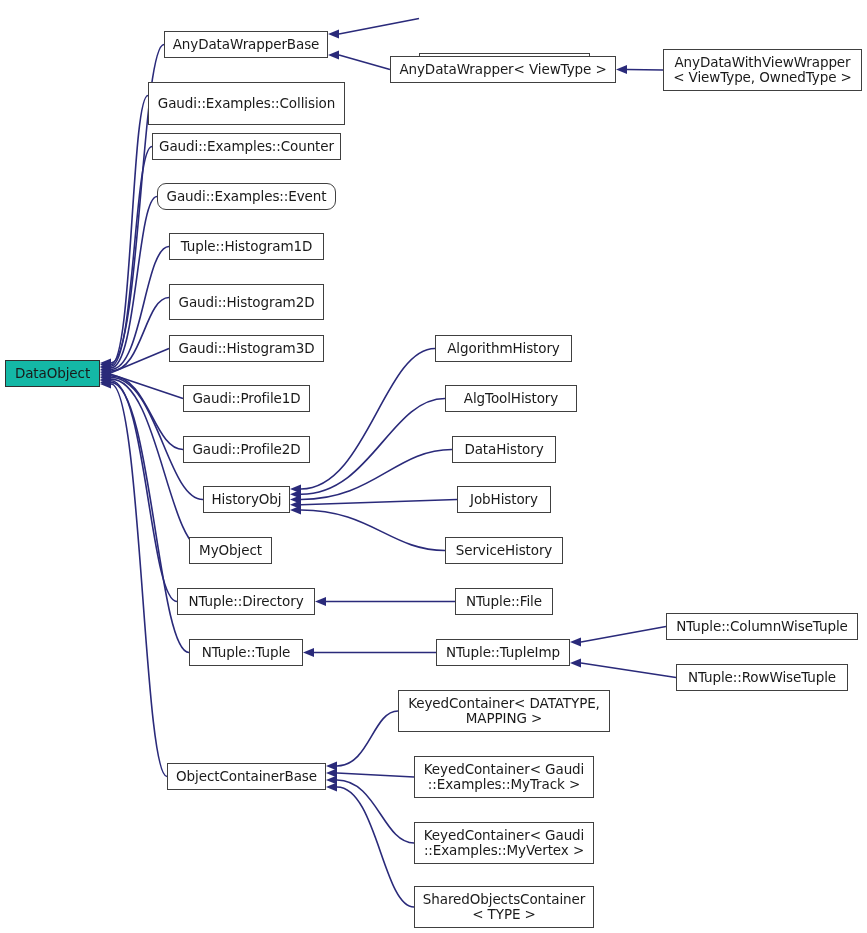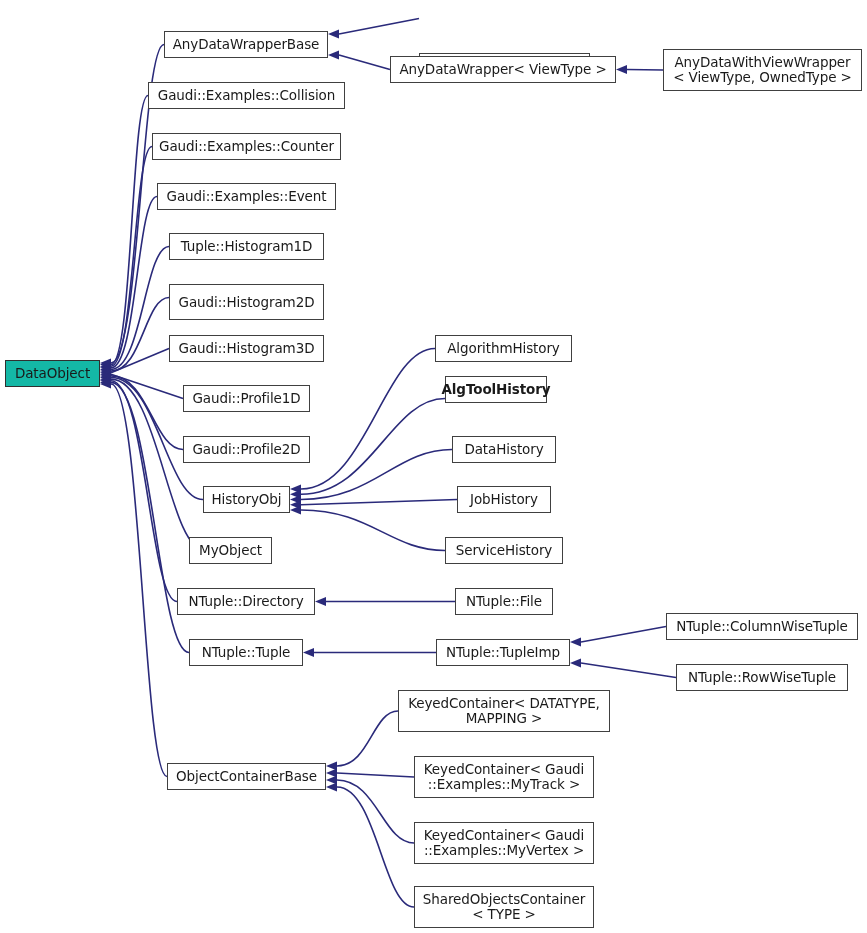--- a/index.html
+++ b/index.html
@@ -174,31 +174,31 @@
         <polygon points="326,787 337,782.5 337,791.5" fill="#2a2a7a"></polygon>
       </g>
     </svg>
   <div id="node-layer">
       <div class="node root" style="left: 5px; top: 360px; width: 95px; height: 27px;">DataObject</div>
       <div class="node" style="left: 164px; top: 31px; width: 164px; height: 27px;">AnyDataWrapperBase</div>
       <div class="node" style="left: 419px; top: 5px; width: 171px; height: 27px; margin-top: 48px;">AnyDataWrapper&lt; T &gt;</div>
       <div class="node" style="left: 390px; top: 56px; width: 226px; height: 27px;">AnyDataWrapper&lt; ViewType &gt;</div>
       <div class="node" style="left: 663px; top: 49px; width: 199px; height: 42px;">AnyDataWithViewWrapper
 &lt; ViewType, OwnedType &gt;</div>
-      <div class="node" style="left: 148px; top: 82px; width: 197px; height: 27px;">Gaudi::Examples::Collision</div>
+      <div class="node" style="left: 148px; top: 82px; width: 197px; height: 43px;">Gaudi::Examples::Collision</div>
       <div class="node" style="left: 152px; top: 133px; width: 189px; height: 27px;">Gaudi::Examples::Counter</div>
-      <div class="node" style="left: 157px; top: 183px; width: 179px; height: 27px;">Gaudi::Examples::Event</div>
+      <div class="node" style="left: 157px; top: 183px; width: 179px; height: 27px; border-radius: 9px;">Gaudi::Examples::Event</div>
       <div class="node" style="left: 169px; top: 233px; width: 155px; height: 27px;">Tuple::Histogram1D</div>
       <div class="node" style="left: 169px; top: 284px; width: 155px; height: 36px;">Gaudi::Histogram2D</div>
       <div class="node" style="left: 169px; top: 335px; width: 155px; height: 27px;">Gaudi::Histogram3D</div>
       <div class="node" style="left: 183px; top: 385px; width: 127px; height: 27px;">Gaudi::Profile1D</div>
       <div class="node" style="left: 183px; top: 436px; width: 127px; height: 27px;">Gaudi::Profile2D</div>
       <div class="node" style="left: 203px; top: 486px; width: 87px; height: 27px;">HistoryObj</div>
       <div class="node" style="left: 435px; top: 335px; width: 137px; height: 27px;">AlgorithmHistory</div>
-      <div class="node" style="left: 445px; top: 376px; width: 102px; height: 27px; font-weight: bold;">AlgToolHistory</div>
+      <div class="node" style="left: 445px; top: 385px; width: 132px; height: 27px;">AlgToolHistory</div>
       <div class="node" style="left: 452px; top: 436px; width: 104px; height: 27px;">DataHistory</div>
       <div class="node" style="left: 457px; top: 486px; width: 94px; height: 27px;">JobHistory</div>
       <div class="node" style="left: 445px; top: 537px; width: 118px; height: 27px;">ServiceHistory</div>
       <div class="node" style="left: 189px; top: 537px; width: 83px; height: 27px;">MyObject</div>
       <div class="node" style="left: 177px; top: 588px; width: 138px; height: 27px;">NTuple::Directory</div>
       <div class="node" style="left: 455px; top: 588px; width: 98px; height: 27px;">NTuple::File</div>
       <div class="node" style="left: 189px; top: 639px; width: 114px; height: 27px;">NTuple::Tuple</div>
       <div class="node" style="left: 436px; top: 639px; width: 134px; height: 27px;">NTuple::TupleImp</div>
       <div class="node" style="left: 666px; top: 613px; width: 192px; height: 27px;">NTuple::ColumnWiseTuple</div>
       <div class="node" style="left: 676px; top: 664px; width: 172px; height: 27px;">NTuple::RowWiseTuple</div>

